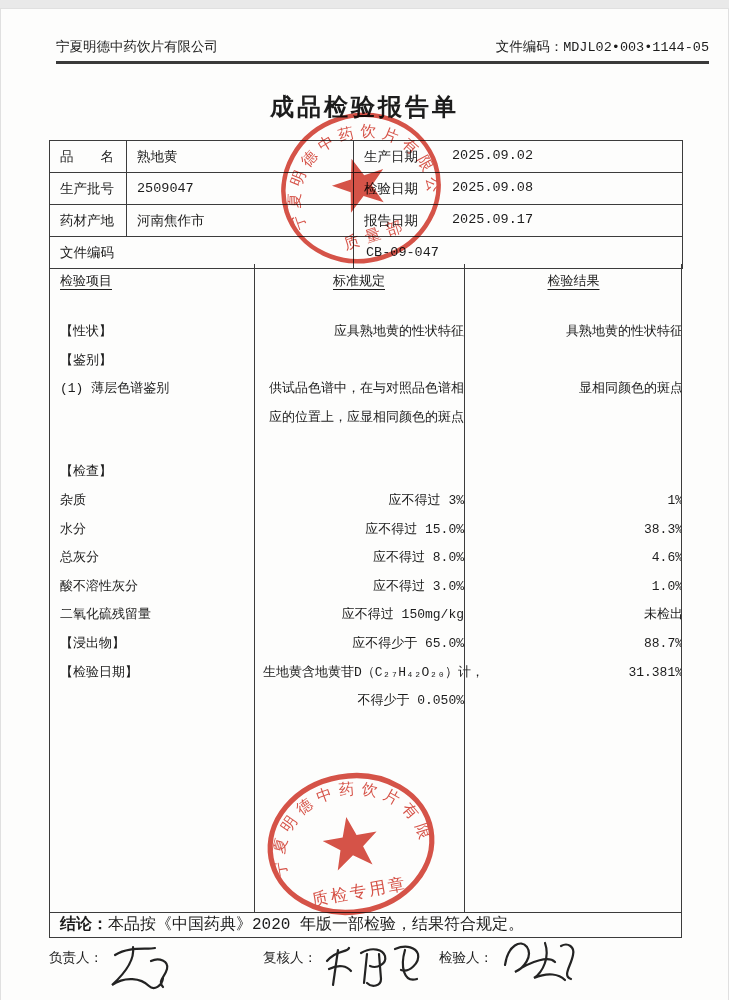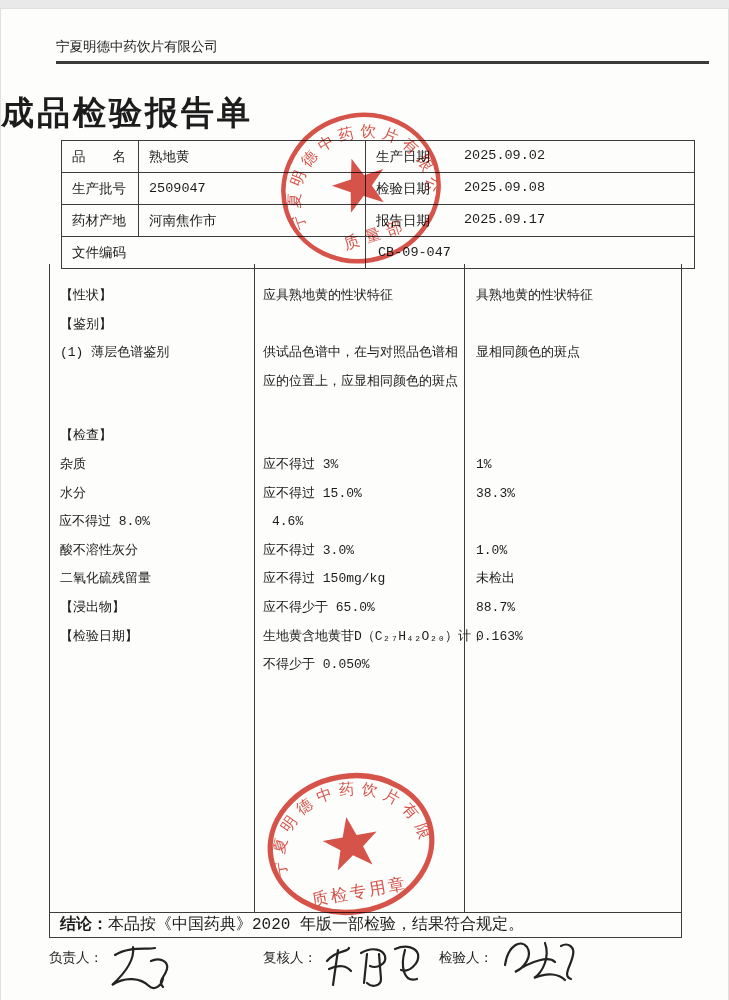--- a/index.html
+++ b/index.html
@@ -6,39 +6,39 @@
   .page{
     position:relative;width:729px;height:1000px;margin:8px auto;
     background:#fdfdfc;border:1px solid #e0e0e0;box-sizing:border-box;
     font-family:Liberation Mono, monospace;color:#1c1c1c;
     overflow:hidden;
   }
   
   .hdr{position:absolute;left:55px;right:19px;top:30px;display:flex;
        justify-content:space-between;font-size:13.5px;line-height:18px;}
   .hdr-rule{position:absolute;left:55px;right:19px;top:52px;height:3px;background:#3a3a3a;}
-  .title{position:absolute;left:0;right:0;top:82px;text-align:left;
-         font-size:33px;font-weight:bold;letter-spacing:3px;}
-  
-  table.info{position:absolute;left:60px;top:131px;width:633px;
+  .title{position:absolute;left:0;right:0;top:82px;text-align:center;
+         font-size:24px;font-weight:bold;letter-spacing:3px;}
+  
+  table.info{position:absolute;left:48px;top:131px;width:633px;
              border-collapse:collapse;table-layout:fixed;font-size:13.5px;}
   table.info td{border:1px solid #3c3c3c;height:31px;padding:0 0 0 10px;
                 vertical-align:middle;overflow:hidden;white-space:nowrap;}
   .drow{display:flex;align-items:flex-start;}
   .dlabel{width:88px;flex:0 0 88px;}
   
   .rtable{position:absolute;left:48px;top:255px;width:633px;
           border:1px solid #3c3c3c;border-top:none;box-sizing:border-box;font-size:13px;}
   .rbody{position:relative;height:648px;overflow:hidden;}
   .vline{position:absolute;top:0;bottom:0;width:1px;background:#3c3c3c;}
   .v1{left:204px;} .v2{left:414px;}
   .rrow{display:flex;}
   .c1{width:204px;flex:0 0 204px;box-sizing:border-box;padding-left:10px;white-space:nowrap;}
-  .c2{width:210px;flex:0 0 210px;box-sizing:border-box;padding-left:9px;white-space:nowrap;}
-  .c3{width:219px;flex:0 0 219px;box-sizing:border-box;padding-left:12px;white-space:nowrap;}
+  .c2{width:210px;flex:0 0 210px;box-sizing:border-box;padding-left:9px;white-space:nowrap;text-align:right;}
+  .c3{width:219px;flex:0 0 219px;box-sizing:border-box;padding-left:12px;white-space:nowrap;text-align:right;}
   .rhead{padding-top:8px;line-height:20px;height:28px;}
   .rhead .c2,.rhead .c3{text-align:center;padding-left:0;}
   .u{text-decoration:underline;text-underline-offset:4px;}
   .rline{line-height:28.6px;}
   .first-sec{margin-top:18px;}
   .gap-sec{margin-top:26px;}
   .rconc{height:24px;border-top:1px solid #3c3c3c;line-height:24px;
          padding-left:10px;font-size:16px;white-space:nowrap;}
   .rconc b{font-weight:bold;}
   
@@ -53,20 +53,21 @@
   .sg2{left:318px;top:928px;width:112px;height:62px;}
   .sg3{left:492px;top:922px;width:94px;height:64px;}
 </style>
 </head>
 <body>
 
 <div class="page">
 
   <div class="hdr">
     <span>宁夏明德中药饮片有限公司</span>
+    <span><span>文件编码：</span><span>MDJL02•003•1144-05</span></span>
   </div>
   <div class="hdr-rule"></div>
 
   <div class="title">成品检验报告单</div>
 
   <table class="info">
     <colgroup>
         <col style="width:77px">
         <col style="width:227px">
         <col style="width:329px">
@@ -107,20 +108,25 @@
       <td style="padding-left:12px">CB-09-047</td>
     </tr>
   </tbody>
     </table>
 
   <div class="rtable">
     <div class="rbody">
       <div class="vline v1"></div>
       <div class="vline v2"></div>
 
+      <div class="rrow rhead">
+        <div class="c1"><span class="u">检验项目</span></div>
+        <div class="c2"><span class="u">标准规定</span></div>
+        <div class="c3"><span class="u">检验结果</span></div>
+      </div>
 
       <div class="rrow rline first-sec">
         <div class="c1">【性状】</div>
         <div class="c2">应具熟地黄的性状特征</div>
         <div class="c3">具熟地黄的性状特征</div>
       </div>
 
       <div class="rrow rline">
         <div class="c1">【鉴别】</div>
         <div class="c2"></div>
@@ -148,20 +154,21 @@
         <div class="c3">1%</div>
       </div>
 
       <div class="rrow rline">
         <div class="c1">水分</div>
         <div class="c2">应不得过 15.0%</div>
         <div class="c3">38.3%</div>
       </div>
 
       <div class="rrow rline">
+        <div class="c1">总灰分</div>
         <div class="c2">应不得过 8.0%</div>
         <div class="c3">4.6%</div>
       </div>
 
       <div class="rrow rline">
         <div class="c1">酸不溶性灰分</div>
         <div class="c2">应不得过 3.0%</div>
         <div class="c3">1.0%</div>
       </div>
 
@@ -176,21 +183,21 @@
         <div class="c2">应不得少于 65.0%</div>
         <div class="c3">88.7%</div>
       </div>
 
       <div class="rrow rline">
         <div class="c1">【检验日期】</div>
         <div class="c2">
           <div>生地黄含地黄苷D（C₂₇H₄₂O₂₀）计，</div>
           <div>不得少于 0.050%</div>
         </div>
-        <div class="c3">0.163%</div>
+        <div class="c3">31.381%</div>
       </div>
     </div>
 
     <div class="rconc">
       <b>结论：</b><span>本品按《中国药典》2020 年版一部检验，结果符合规定。</span>
     </div>
   </div>
 
   <svg class="stamp stamp-top" viewBox="0 0 180 170">
     <ellipse cx="90" cy="85" rx="84" ry="78" fill="none" stroke="#d23b2f" stroke-width="5"></ellipse>

